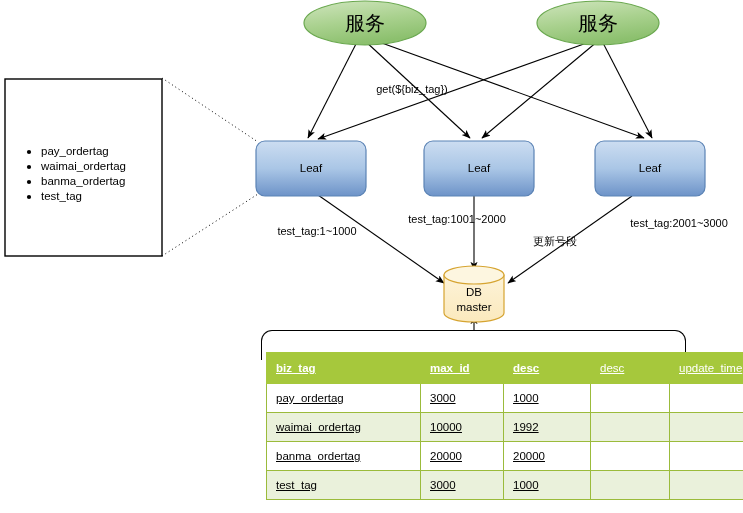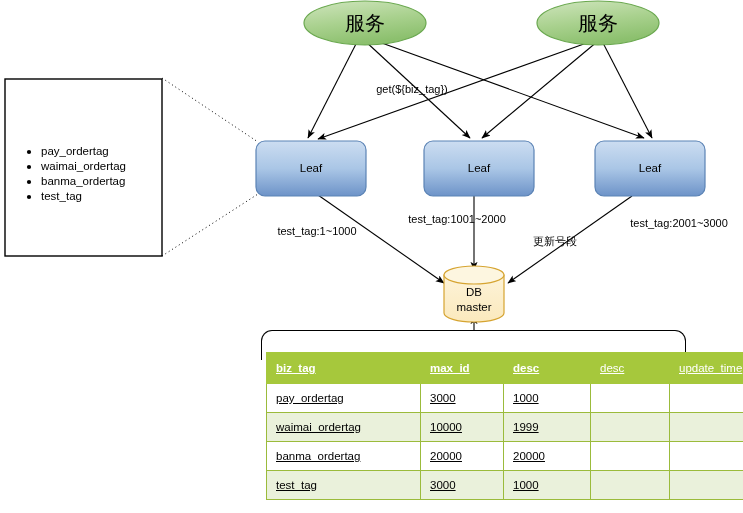--- a/index.html
+++ b/index.html
@@ -249,21 +249,21 @@
       <tr class="odd">
         <td>pay_ordertag</td>
         <td>3000</td>
         <td>1000</td>
         <td></td>
         <td></td>
       </tr>
       <tr class="even">
         <td>waimai_ordertag</td>
         <td>10000</td>
-        <td>1999</td>
+        <td>1992</td>
         <td></td>
         <td></td>
       </tr>
       <tr class="odd">
         <td>banma_ordertag</td>
         <td>20000</td>
         <td>20000</td>
         <td></td>
         <td></td>
       </tr>

